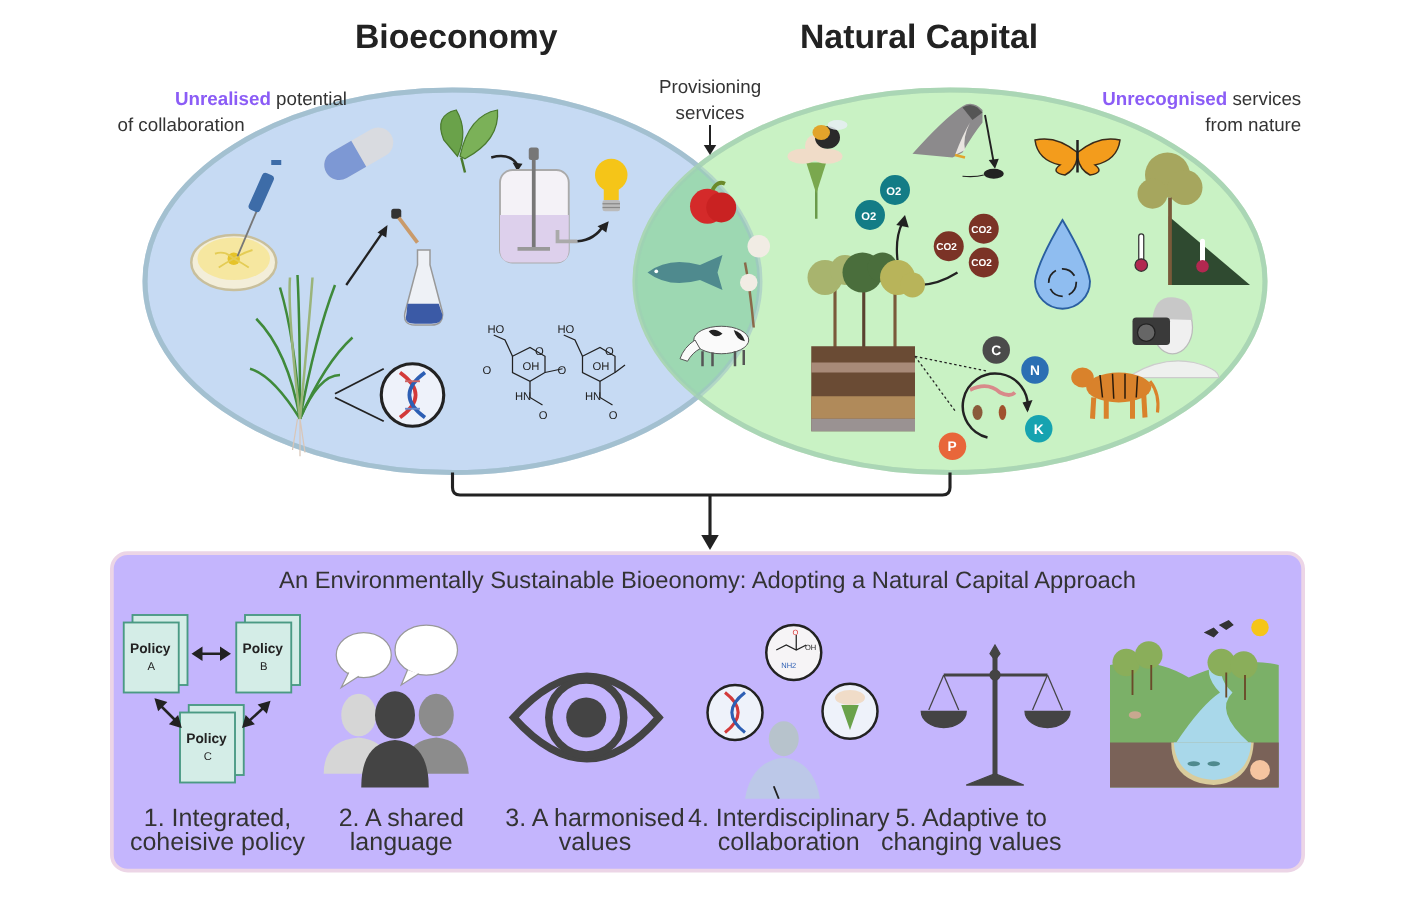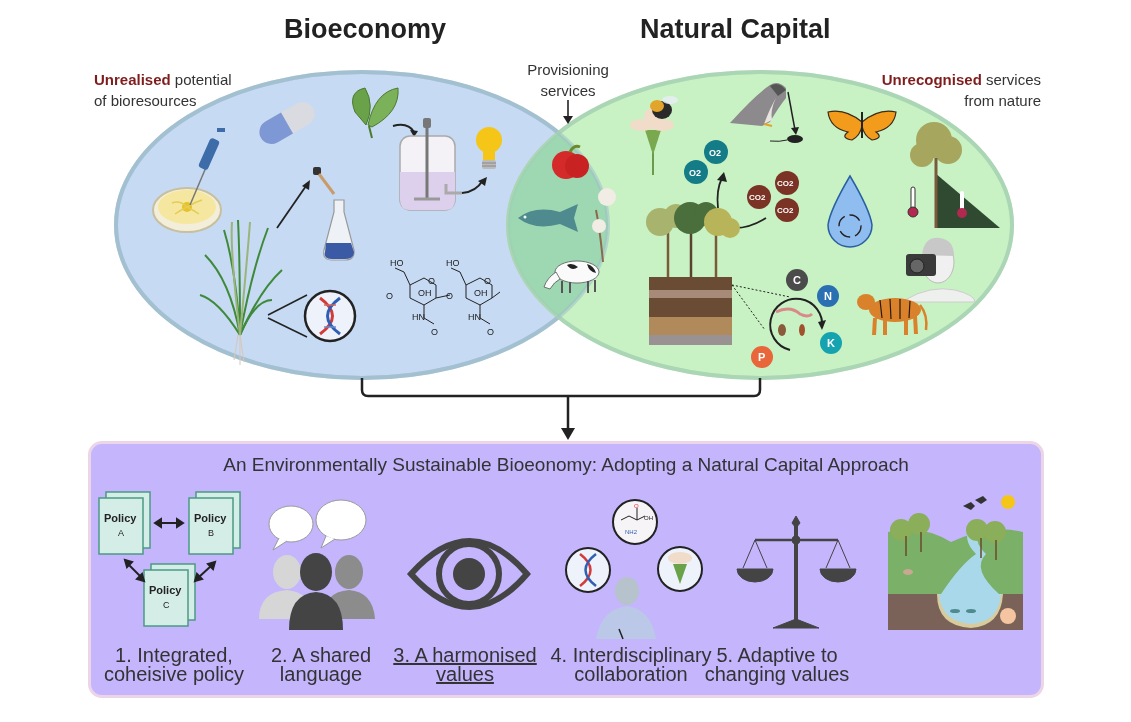--- a/index.html
+++ b/index.html
@@ -1,21 +1,21 @@
 <!DOCTYPE html>
 <html><head>
 <meta charset="utf-8">
 <style>
   html, body { margin: 0; padding: 0; background: #ffffff; }
   body { width: 1131px; height: 722px; position: relative; overflow: hidden;
          font-family: "Liberation Sans", "DejaVu Sans", sans-serif; color: #333; }
   .abs { position: absolute; }
   .title { font-weight: bold; font-size: 27px; color: #222; }
   .note { font-size: 15px; color: #333; line-height: 21px; }
-  .note b { font-weight: bold; color: #7f1d1d; }
+  .note b { font-weight: bold; color: #8b5cf6; margin-left: 46px; }
   .center { text-align: center; }
   svg { position: absolute; left: 0; top: 0; }
   .panel { position: absolute; left: 88px; top: 441px; width: 956px; height: 257px;
            background: #c4b5fd; border: 3px solid #ecd5e6; border-radius: 14px; box-sizing: border-box; }
   .panel-title { position: absolute; left: 0; right: 0; top: 10px; text-align: center; font-size: 19px; color: #333; }
   .step-label { position: absolute; top: 202px; width: 170px; text-align: center; font-size: 20px; line-height: 19px; color: #333; }
   .chem-text { font-family: "Liberation Sans", sans-serif; font-size: 9px; fill: #222; }
   .bubble-text { font-family: "Liberation Sans", sans-serif; font-size: 9px; font-weight: bold; fill: #fff; }
   .policy-text { font-family: "Liberation Sans", sans-serif; font-size: 11px; fill: #222; }
 </style>
@@ -298,21 +298,21 @@
     <path d="M880 300 L882 318 M890 299 L891 319 M900 299 L900 319 M910 301 L909 318" stroke="#2a1a0a" stroke-width="1.2"></path>
   </g>
 
   <path d="M362 378 V390 Q362 396 368 396 H754 Q760 396 760 390 V378" stroke="#222" stroke-width="2.5" fill="none"></path>
   <line x1="568" y1="396" x2="568" y2="430" stroke="#222" stroke-width="2.5"></line>
   <polygon points="561,428 575,428 568,440" fill="#222"></polygon>
 </svg>
 
 <div class="abs note" style="left:94px; top:69px;">
   <b>Unrealised</b><span> potential</span><br>
-  <span>of bioresources</span>
+  <span>of collaboration</span>
 </div>
 <div class="abs note" style="left:820px; top:69px; width:221px; text-align:right;">
   <b>Unrecognised</b><span> services</span><br>
   <span>from nature</span>
 </div>
 <div class="abs note center" style="left:508px; top:59px; width:120px;">
   <span>Provisioning</span><br><span>services</span>
 </div>
 
 <div class="panel">
@@ -428,21 +428,21 @@
       <ellipse cx="880" cy="167" rx="5" ry="2" fill="#4f8a8e"></ellipse>
     </g>
   </svg>
 
   <div class="step-label" style="left:-2px;">
     <span>1. Integrated,</span><br><span>coheisive policy</span>
   </div>
   <div class="step-label" style="left:145px;">
     <span>2. A shared</span><br><span>language</span>
   </div>
-  <div class="step-label" style="left:289px;text-decoration:underline;">
+  <div class="step-label" style="left:300px;">
     <span>3.  A harmonised</span><br><span>values</span>
   </div>
   <div class="step-label" style="left:455px;">
     <span>4.  Interdisciplinary</span><br><span>collaboration</span>
   </div>
   <div class="step-label" style="left:601px;">
     <span>5. Adaptive to</span><br><span>changing values</span>
   </div>
 </div>
 

